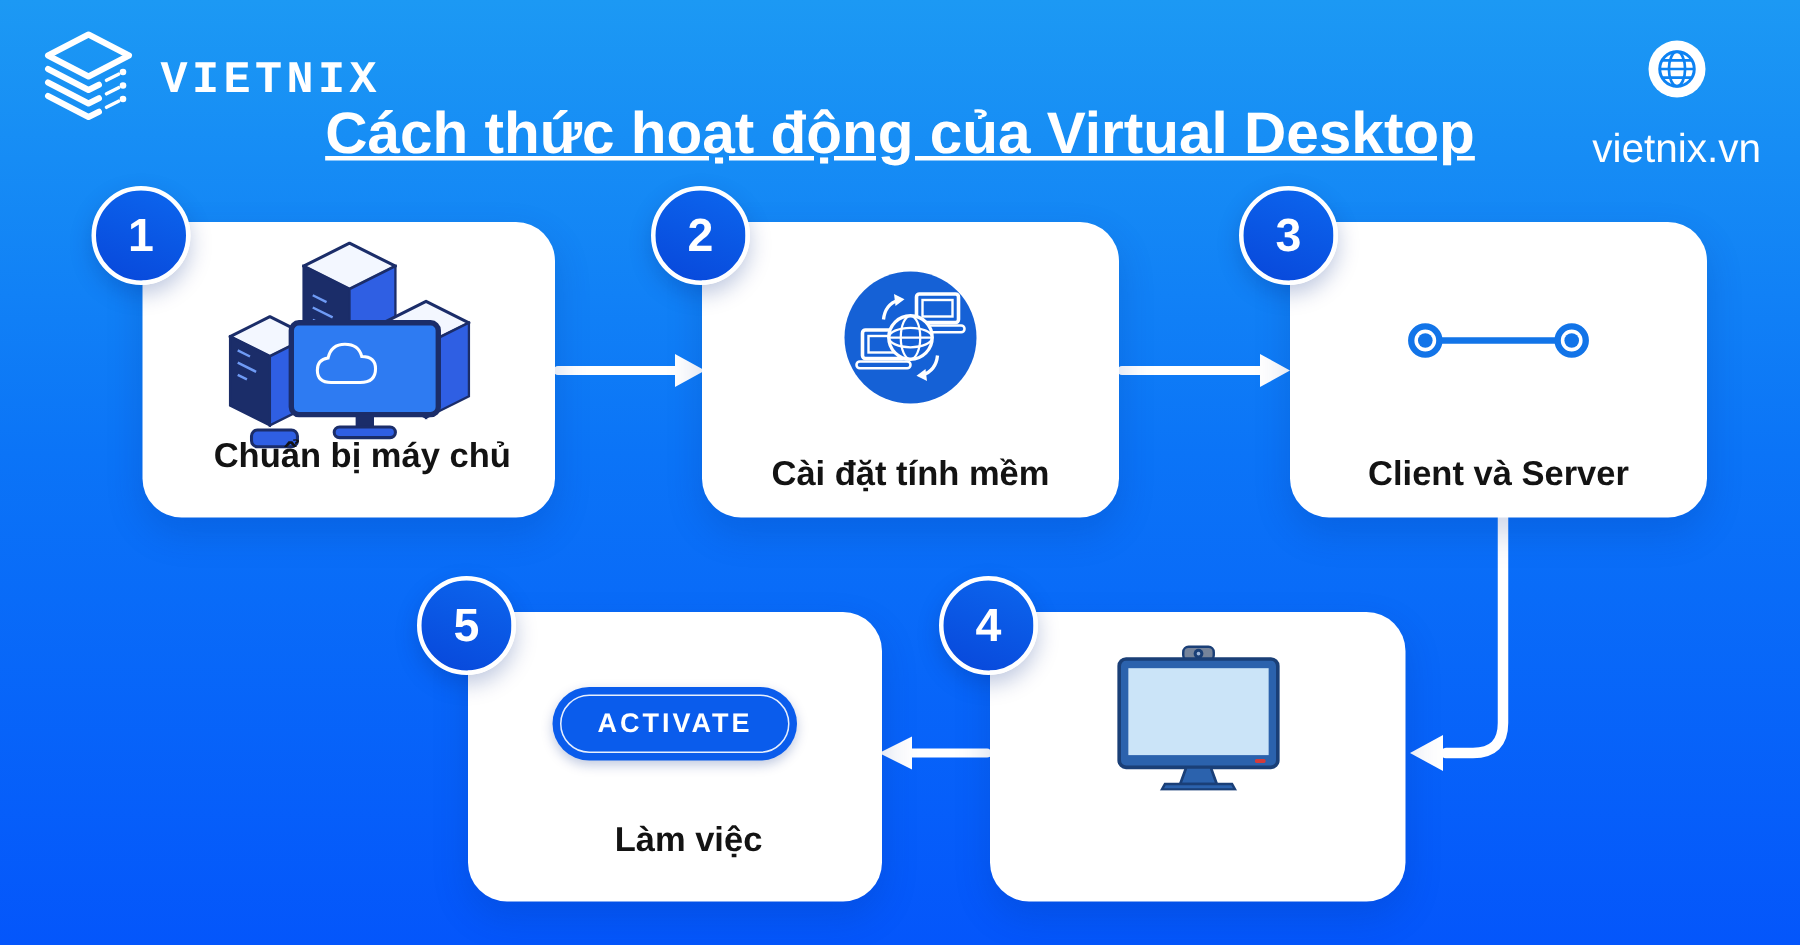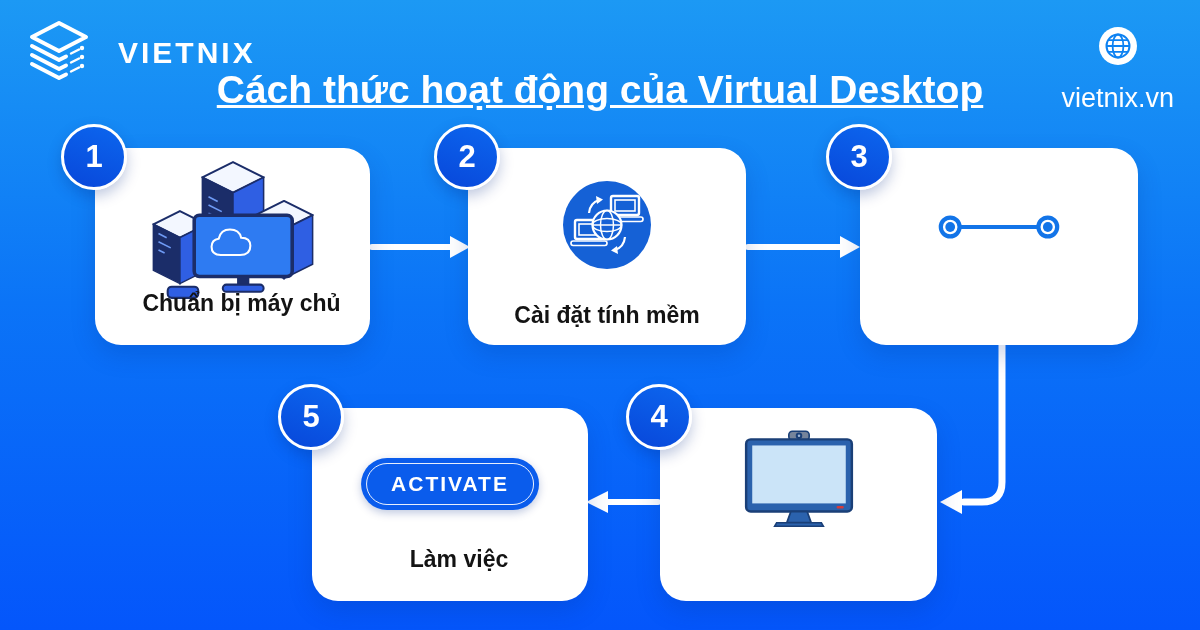--- a/index.html
+++ b/index.html
@@ -5,21 +5,21 @@
   * { margin:0; padding:0; box-sizing:border-box; }
   html,body { width:1200px; height:630px; }
   body { font-family:"Liberation Sans", sans-serif; }
 
   .canvas{
     position:relative; width:1200px; height:630px; overflow:hidden;
     background:linear-gradient(180deg,#1C99F4 0%, #0B74F7 48%, #0456FB 100%);
   }
 
   
-  .brand{ position:absolute; top:20px; left:28px; display:flex; align-items:center; gap:26px; }
+  .brand{ position:absolute; top:20px; left:28px; display:flex; align-items:center; gap:15px;font-family:Liberation Mono, monospace; }
   .brand-text{ color:#fff; font-size:30px; font-weight:700; letter-spacing:3px; }
   .site{ position:absolute; top:26px; right:26px; display:flex; align-items:center; gap:13px;flex-direction:column; }
   .site-text{ color:#fff; font-size:27px; font-weight:400; }
 
   .title{
     position:absolute; top:68px; left:0; width:100%;
     text-align:center; color:#fff; font-size:39px; font-weight:700;text-decoration:underline;
   }
 
   
@@ -54,21 +54,21 @@
   .icon-link{ top:62px; }
   .icon-monitor{ top:22px; }
 
   .activate-pill{
     position:absolute; top:50px; left:50%; transform:translateX(-50%);
     background:#0A5CEC; border-radius:26px; padding:5px;
     box-shadow:0 3px 8px rgba(4,40,130,.25);
   }
   .activate-inner{
     display:block; border:1.6px solid rgba(255,255,255,.9); border-radius:21px;
-    padding:8px 24px; color:#fff; font-size:21px; font-weight:700; letter-spacing:2px;
+    padding:8px 24px; color:#fff; font-size:18px; font-weight:700; letter-spacing:2px;
     white-space:nowrap;
   }
 
   .arrows{ position:absolute; inset:0; pointer-events:none; }
 </style>
 </head>
 <body>
 
 <div class="canvas">
 
@@ -193,20 +193,21 @@
     <div class="card-icon icon-link">
       <svg width="122" height="34" viewBox="0 0 130 34">
         <line x1="23" y1="17" x2="107" y2="17" stroke="#1274E8" stroke-width="4.5" stroke-linecap="round"></line>
         <circle cx="13" cy="17" r="10" fill="#fff" stroke="#1274E8" stroke-width="4.5"></circle>
         <circle cx="13" cy="17" r="5.2" fill="#1274E8"></circle>
         <circle cx="117" cy="17" r="10" fill="#fff" stroke="#1274E8" stroke-width="4.5"></circle>
         <circle cx="117" cy="17" r="5.2" fill="#1274E8"></circle>
       </svg>
     </div>
     <div class="card-label two-line">
+      <div>Client và Server</div>
     </div>
   </div>
 
   <div class="card card4">
     <div class="badge">
       <span>4</span>
     </div>
     <div class="card-icon icon-monitor">
       <svg width="122" height="97" viewBox="0 0 120 95">
         <rect x="50" y="1" width="20" height="9" rx="3.5" fill="#76849B" stroke="#1A3F77" stroke-width="1.6"></rect>

